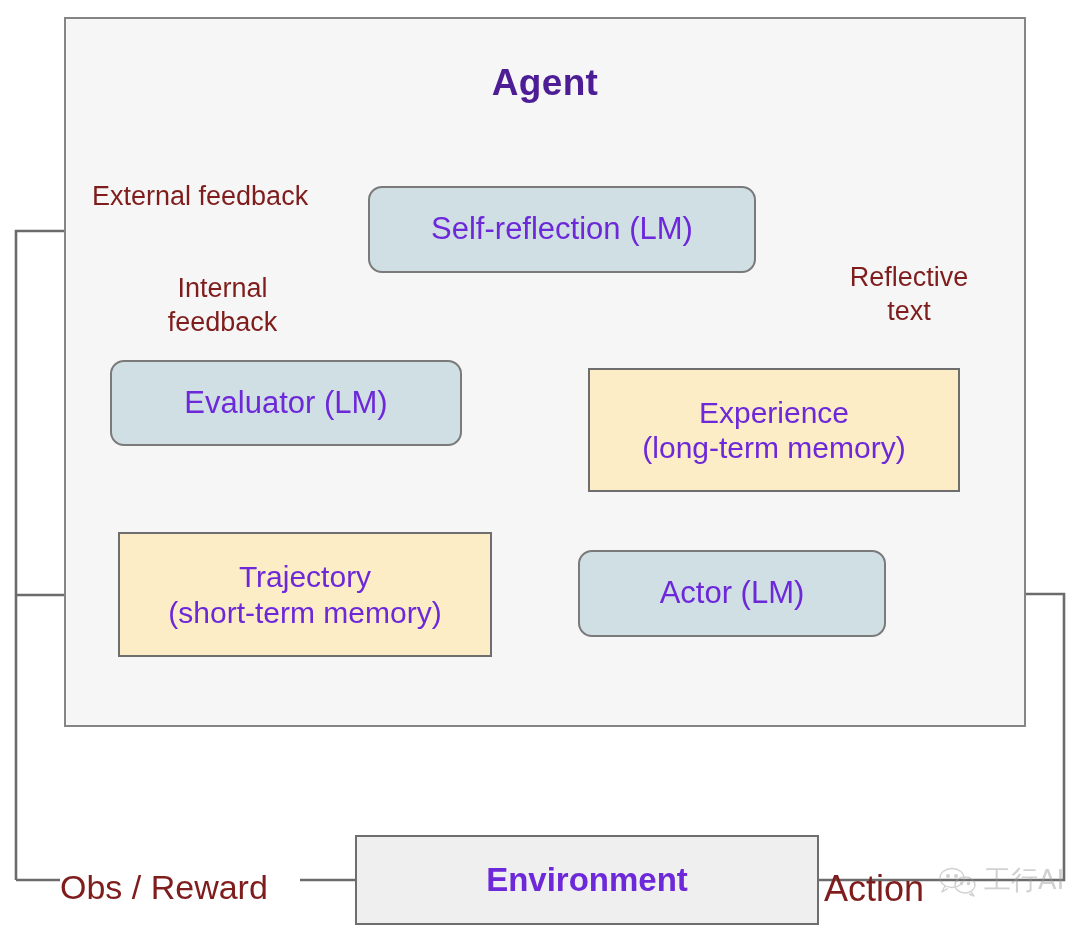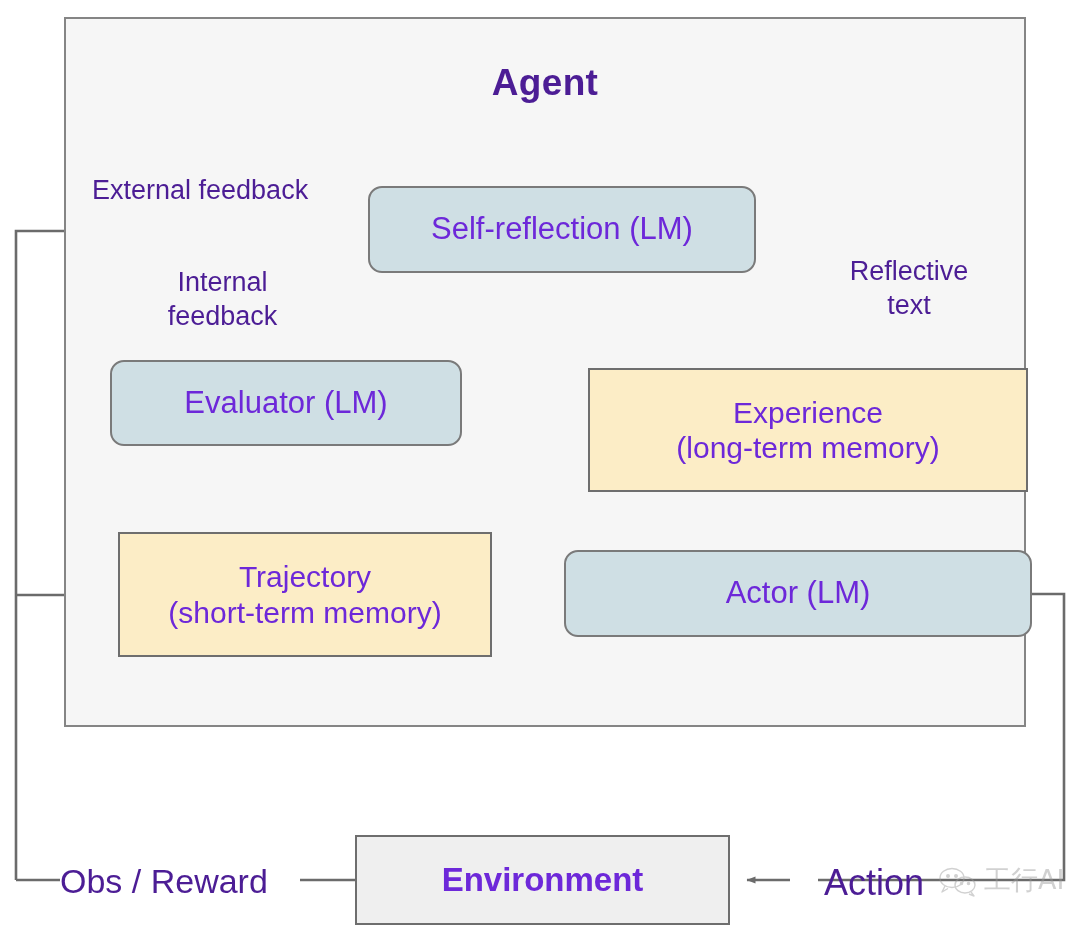--- a/index.html
+++ b/index.html
@@ -74,41 +74,42 @@
   }
   #node-selfreflection {
     left: 368px; top: 186px; width: 388px; height: 87px;
     font-size: 31px;
   }
   #node-evaluator {
     left: 110px; top: 360px; width: 352px; height: 86px;
     font-size: 31px;
   }
   #node-experience {
-    left: 588px; top: 368px; width: 440px; height: 124px;
+    left: 588px; top: 368px; width: 372px; height: 124px;
     font-size: 30px;
   }
   #node-trajectory {
     left: 118px; top: 532px; width: 374px; height: 125px;
     font-size: 30px;
   }
   #node-actor {
-    left: 564px; top: 550px; width: 468px; height: 87px;
+    left: 578px; top: 550px; width: 308px; height: 87px;
     font-size: 31px;
   }
   #node-environment {
-    left: 355px; top: 835px; width: 375px; height: 90px;
+    left: 355px; top: 835px; width: 464px; height: 90px;
     font-size: 33px;
   }
   .wire-label {
     position: absolute;
-    color: #4c1d95;
+    color: #7f1d1d;
     font-size: 27px;
     line-height: 1.25;
     white-space: pre-line;
+    margin-top: 6px;
   }
   #label-external {
     left: 92px; top: 174px; text-align: left;
   }
   #label-internal {
     left: 140px; top: 266px; width: 165px; text-align: center;
   }
   #label-reflective {
     left: 830px; top: 255px; width: 158px; text-align: center;
   }

